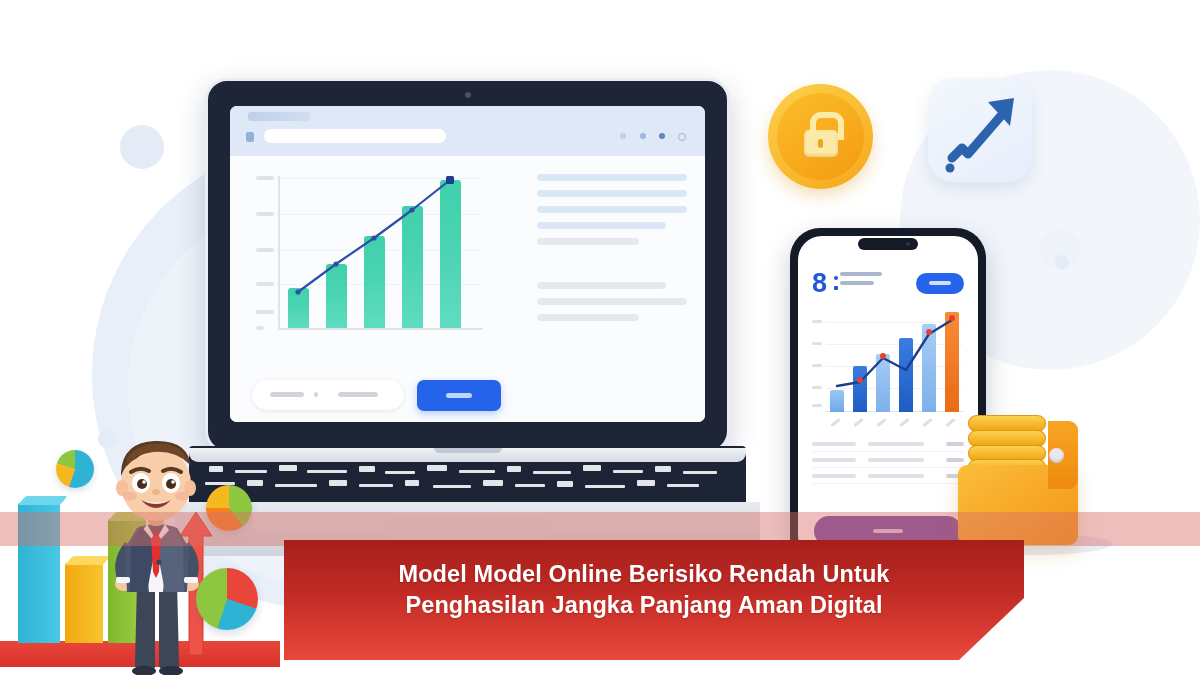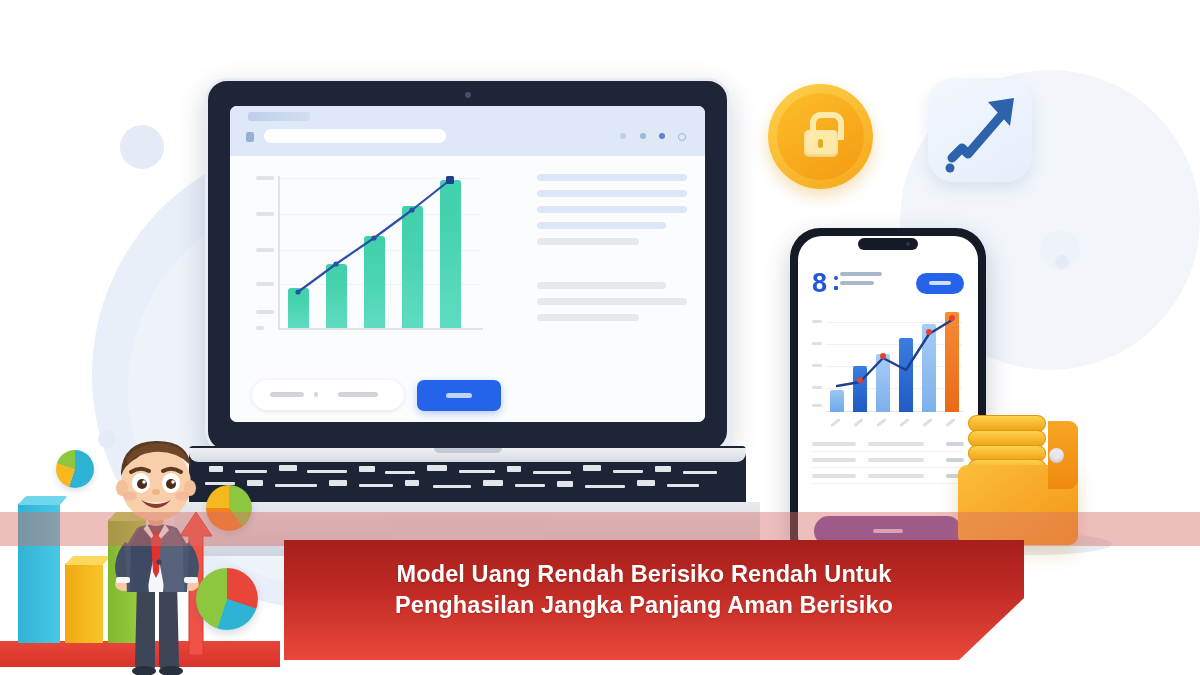--- a/index.html
+++ b/index.html
@@ -517,18 +517,18 @@
       <path d="M44 68 Q59 84 74 68 Q59 76 44 68 Z" fill="#8c3a36"></path>
       <path d="M47 69 Q59 74 71 69 Q59 72 47 69 Z" fill="#ffffff"></path>
     </svg>
   </div>
 
   <div class="pinkstrip"></div>
 
   <div id="banner">
     <div class="bn-shape"></div>
     <div class="bn-text">
-      <span>Model Uang Rendah Berisiko Rendah Untuk</span>
-      <span>Penghasilan Jangka Panjang Aman Berisiko</span>
+      <span>Model Model Online Berisiko Rendah Untuk</span>
+      <span>Penghasilan Jangka Panjang Aman Digital</span>
     </div>
   </div>
 
 </div>
 
 </body></html>

